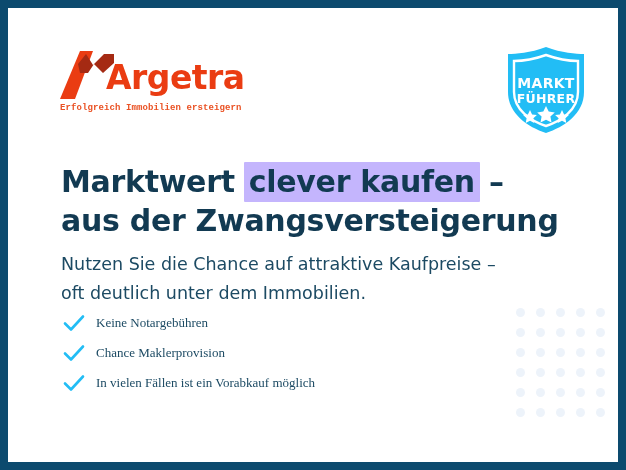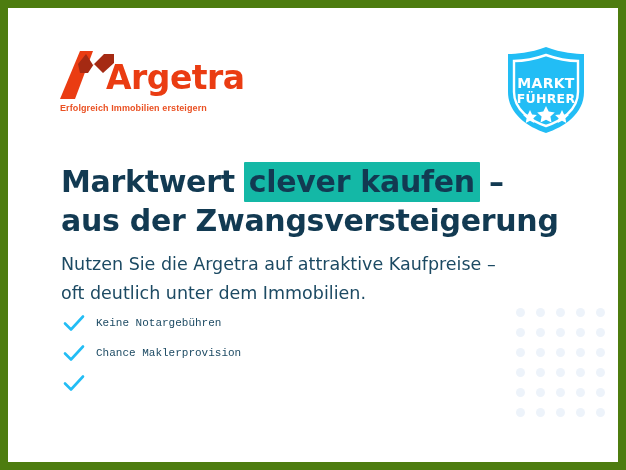--- a/index.html
+++ b/index.html
@@ -9,21 +9,21 @@
   }
   body {
     font-family: "Liberation Sans", sans-serif;
   }
   .banner {
     position: relative;
     width: 626px;
     height: 470px;
     box-sizing: border-box;
     background: #ffffff;
-    border: 8px solid #4d7c0f;
+    border: 8px solid #0c4a6e;
     overflow: hidden;
   }
   .canvas {
     position: absolute;
     inset: 0;
     background: #ffffff;
     overflow: hidden;
   }
 
   
@@ -71,21 +71,21 @@
     font-size: 33px;
     letter-spacing: -0.5px;
     color: #ea3c12;
     line-height: 38px;
     white-space: nowrap;
   }
   .logo-tagline {
     position: absolute;
     left: 0px;
     top: 52px;
-    font-family: Liberation Sans, sans-serif;
+    font-family: Liberation Mono, monospace;
     font-size: 9px;
     font-weight: bold;
     color: #ea5123;
     letter-spacing: 0.1px;
     white-space: nowrap;
   }
 
   
   .badge {
     position: absolute;
@@ -114,21 +114,21 @@
     font-family: "DejaVu Sans", sans-serif;
     font-weight: bold;
     font-size: 30px;
     line-height: 39px;
     color: #123a52;
     letter-spacing: -0.3px;
     white-space: nowrap;
   }
   .headline .hl-line { display: block; }
   .headline .mark {
-    background: #14b8a6;
+    background: #c4b5fd;
     padding: 2px 5px 3px 5px;
     margin: 11px -1px;
     border-radius: 1px;
   }
 
   
   .subheadline {
     position: absolute;
     left: 53px;
     top: 224px;
@@ -148,22 +148,22 @@
     top: 300px;
     z-index: 2;
     margin: 0;
     padding: 0;
     list-style: none;
   }
   .bullets li {
     display: flex;
     align-items: center;
     height: 30px;
-    font-family: Liberation Mono, monospace;
-    font-size: 11px;
+    font-family: Liberation Serif, serif;
+    font-size: 13px;
     color: #1c4a63;
     white-space: nowrap;
   }
   .bullets .check {
     width: 22px;
     height: 18px;
     margin-right: 11px;
     flex: none;
     display: block;
   }
@@ -231,38 +231,39 @@
         </g>
       </svg>
     </div>
 
     <h1 class="headline">
       <span class="hl-line"><span>Marktwert </span><span class="mark">clever kaufen</span><span> –</span></span>
       <span class="hl-line">aus der Zwangsversteigerung</span>
     </h1>
 
     <p class="subheadline">
-      <span class="sub-line">Nutzen Sie die Argetra auf attraktive Kaufpreise –</span>
+      <span class="sub-line">Nutzen Sie die Chance auf attraktive Kaufpreise –</span>
       <span class="sub-line">oft deutlich unter dem Immobilien.</span>
     </p>
 
     <ul class="bullets" id="bullet-list">
         <li>
           <svg class="check" viewBox="0 0 22 18">
             <path d="M2 9.5 L8 15.5 L20 2.5" fill="none" stroke="#22bdf5" stroke-width="2.6" stroke-linecap="round" stroke-linejoin="round"></path>
           </svg>
           <span>Keine Notargebühren</span>
         </li>
         <li>
           <svg class="check" viewBox="0 0 22 18">
             <path d="M2 9.5 L8 15.5 L20 2.5" fill="none" stroke="#22bdf5" stroke-width="2.6" stroke-linecap="round" stroke-linejoin="round"></path>
           </svg>
           <span>Chance Maklerprovision</span>
         </li>
         <li>
           <svg class="check" viewBox="0 0 22 18">
             <path d="M2 9.5 L8 15.5 L20 2.5" fill="none" stroke="#22bdf5" stroke-width="2.6" stroke-linecap="round" stroke-linejoin="round"></path>
           </svg>
+          <span>In vielen Fällen ist ein Vorabkauf möglich</span>
         </li>
       </ul>
 
   </div>
 </div>
 
 </body></html>

